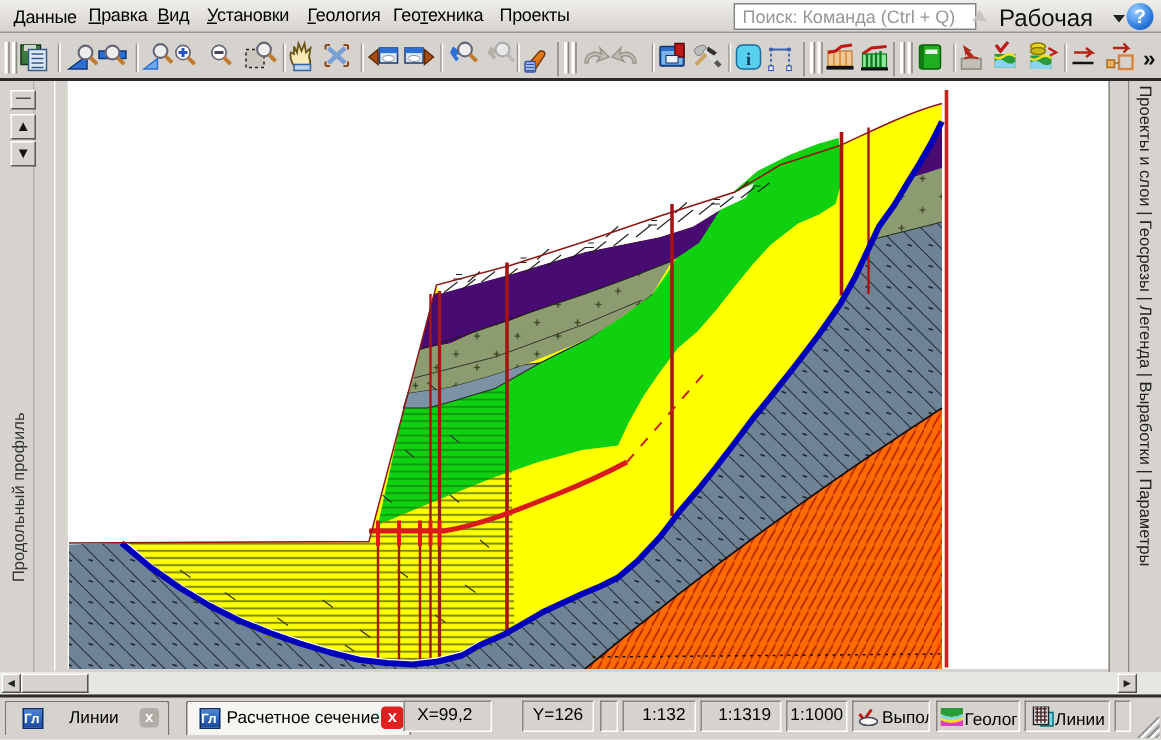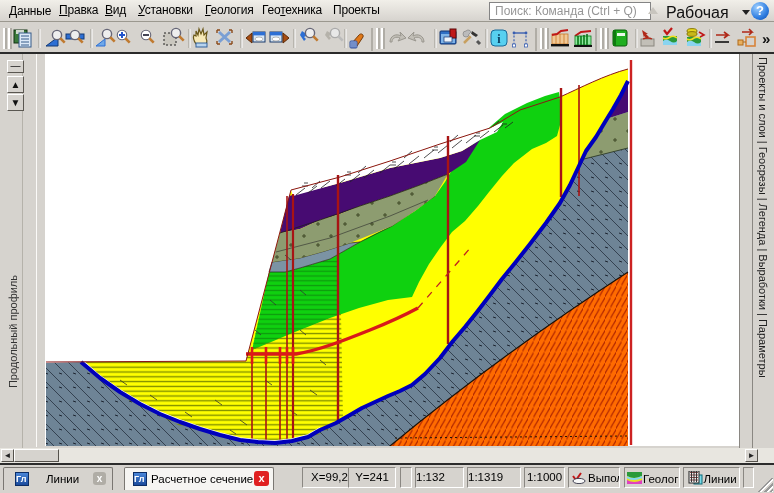--- a/index.html
+++ b/index.html
@@ -18,21 +18,21 @@
 .rline1{position:absolute;left:739px;top:53px;width:1px;height:395px;background:#8a8782}
 .rstrip{position:absolute;left:740px;top:53px;width:12px;height:395px;background:#d6d3ce}
 .rline2{position:absolute;left:752px;top:53px;width:1px;height:395px;background:#8a8782}
 .rtabs{position:absolute;left:753px;top:53px;width:21px;height:395px;background:#d6d3ce}
 .rtabs .vt{position:absolute;left:4px;top:4px;writing-mode:vertical-rl;font-size:11px;color:#222}
 .hscroll{position:absolute;left:0;top:448px;width:774px;height:15px;background:#e8e6e0}
 .sbtn{position:absolute;top:449px;width:13px;height:13px;background:#d6d3ce;border-top:1px solid #fff;border-left:1px solid #fff;border-right:1px solid #55524c;border-bottom:1px solid #55524c;font-size:8px;line-height:12px;text-align:center;color:#222}
 .thumb{position:absolute;left:14px;top:449px;width:45px;height:13px;background:#d6d3ce;border-top:1px solid #fff;border-left:1px solid #fff;border-right:1px solid #55524c;border-bottom:1px solid #55524c}
 .statusbar{position:absolute;left:0;top:463px;width:774px;height:30px;background:#d6d3ce;border-top:2px solid #2c2c2c;font-size:12px}
 .tab{position:absolute;top:467px;height:23px;background:#d6d3ce;border:1px solid #7a7772;border-bottom:none;border-radius:2px 2px 0 0;font-size:11.5px;color:#000}
-.cell{position:absolute;top:467px;height:21px;background:#d6d3ce;border-top:1px solid #8a8782;border-left:1px solid #8a8782;border-bottom:1px solid #fff;border-right:1px solid #fff;font-size:11.5px;color:#000;text-align:left;padding:3px 6px 0 0;white-space:nowrap;overflow:hidden}
+.cell{position:absolute;top:467px;height:21px;background:#d6d3ce;border-top:1px solid #8a8782;border-left:1px solid #8a8782;border-bottom:1px solid #fff;border-right:1px solid #fff;font-size:11.5px;color:#000;text-align:right;padding:3px 6px 0 0;white-space:nowrap;overflow:hidden}
 .gl{display:inline-block;width:14px;height:14px;border:1px solid #0c2d66;background:linear-gradient(#4a86d8,#1a4a9c);color:#fff;font-weight:bold;font-size:9px;line-height:13px;text-align:left}
 .grip{position:absolute;right:1px;bottom:1px;width:16px;height:14px;background:
 linear-gradient(135deg,transparent 48%,#999 48%,#999 55%,#fff 55%,#fff 62%,transparent 62%,transparent 70%,#999 70%,#999 77%,#fff 77%,#fff 84%,transparent 84%,transparent 89%,#999 89%,#999 96%,#fff 96%)}
 </style></head>
 <body>
 <div class="menubar">
 <span class="mi" style="left:9px;top:4px"><u>Д</u>анные</span>
 <span class="mi" style="left:59px"><u>П</u>равка</span>
 <span class="mi" style="left:105px"><u>В</u>ид</span>
 <span class="mi" style="left:138px"><u>У</u>становки</span>
@@ -297,22 +297,22 @@
 <div class="tab" style="left:3px;width:110px">
     <span class="gl" style="position:absolute;left:11px;top:4px">Гл</span>
     <span style="position:absolute;left:42px;top:5px">Линии</span>
     <span style="position:absolute;right:6px;top:4px;width:13px;height:13px;background:#b0ada6;border-radius:3px;color:#fff;font-size:10px;font-weight:bold;text-align:center;line-height:13px">x</span>
   </div>
 <div class="tab" style="left:124px;width:150px;background:#f6f5f2">
     <span class="gl" style="position:absolute;left:8px;top:4px">Гл</span>
     <span style="position:absolute;left:26px;top:5px">Расчетное сечение</span>
     <span style="position:absolute;right:4px;top:3px;width:15px;height:15px;background:#e02020;border-radius:3px;color:#fff;font-size:11px;font-weight:bold;text-align:center;line-height:15px">x</span>
   </div>
-<div class="cell" style="left:302px;width:59px;text-align:center;padding-right:4px">X=99,2</div>
-<div class="cell" style="left:348px;width:48px;text-align:center;padding-right:0">Y=241</div>
+<div class="cell" style="left:269px;width:59px;text-align:center;padding-right:4px">X=99,2</div>
+<div class="cell" style="left:348px;width:48px;text-align:center;padding-right:0">Y=126</div>
 <div class="cell" style="left:400px;width:12px"></div>
 <div class="cell" style="left:415px;width:49px">1:132</div>
 <div class="cell" style="left:467px;width:54px">1:1319</div>
 <div class="cell" style="left:524px;width:41px;text-align:center;padding-right:0">1:1000</div>
 <div class="cell" style="left:568px;width:52px;text-align:left;padding:3px 0 0 2px" id="c-vypol"><svg width="17" height="13" style="vertical-align:-2px">
       <path d="M2,5 l3,4 5,-7" stroke="#c01818" stroke-width="2" fill="none"></path>
       <ellipse cx="8" cy="10" rx="6" ry="2.6" fill="#f8f8f8" stroke="#445"></ellipse>
     </svg>Выпол</div>
 <div class="cell" style="left:624px;width:56px;text-align:left;padding:3px 0 0 2px" id="c-geol"><svg width="16" height="14" style="vertical-align:-2px">
       <rect x="0" y="1" width="15" height="12" fill="#e8e020"></rect>

